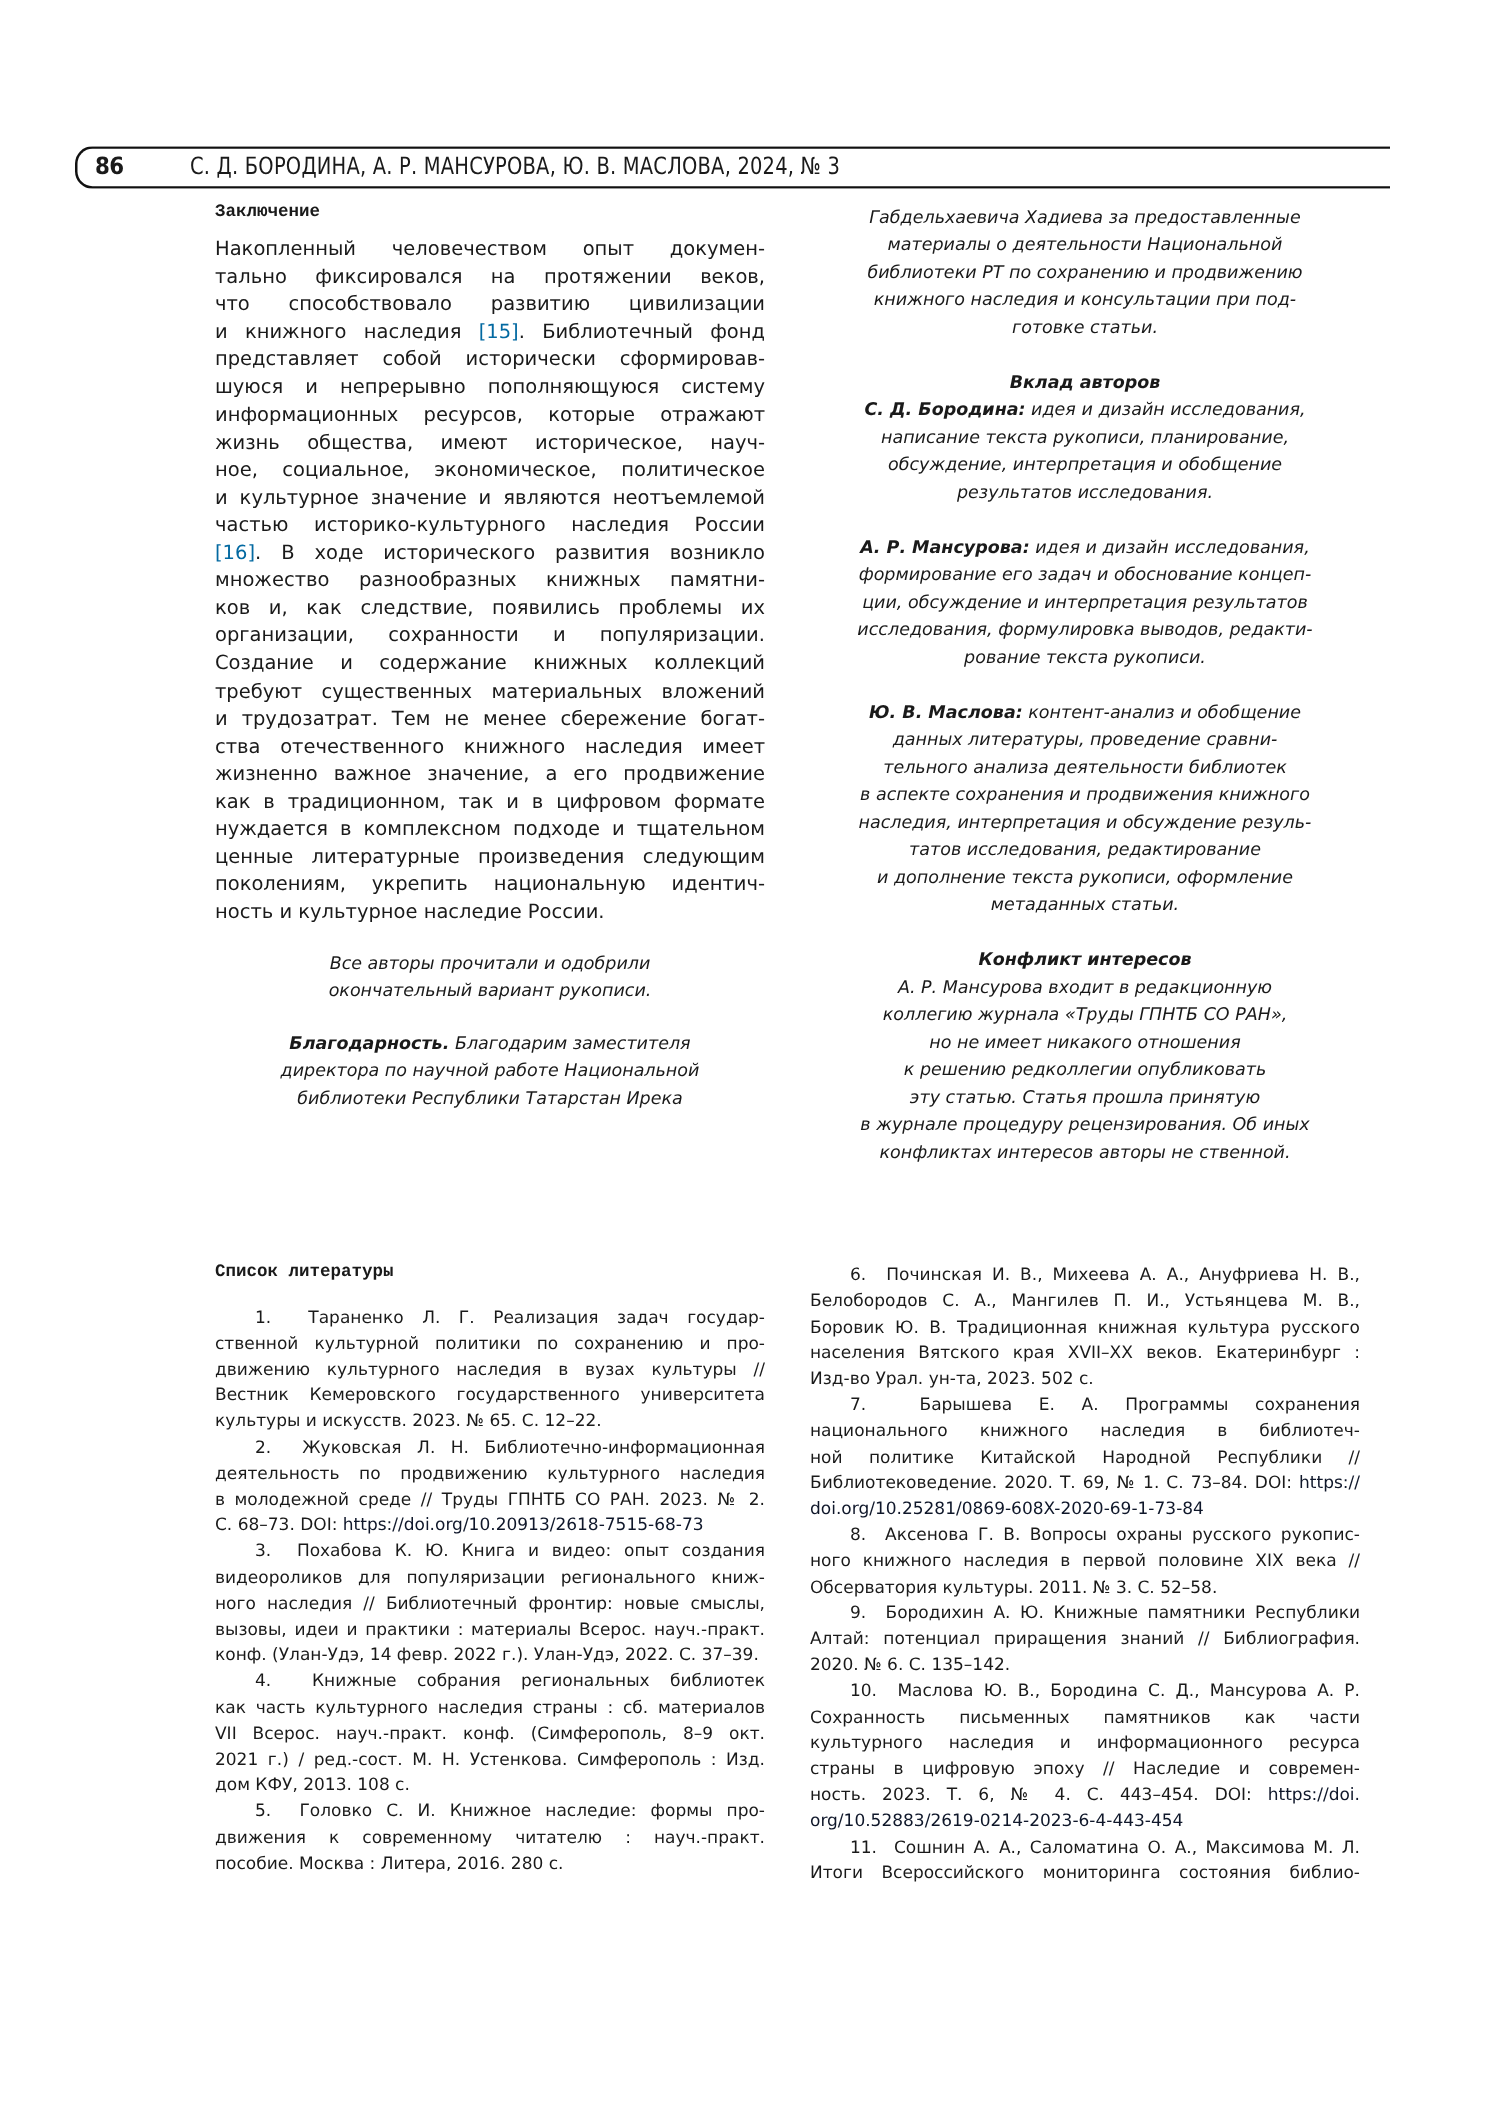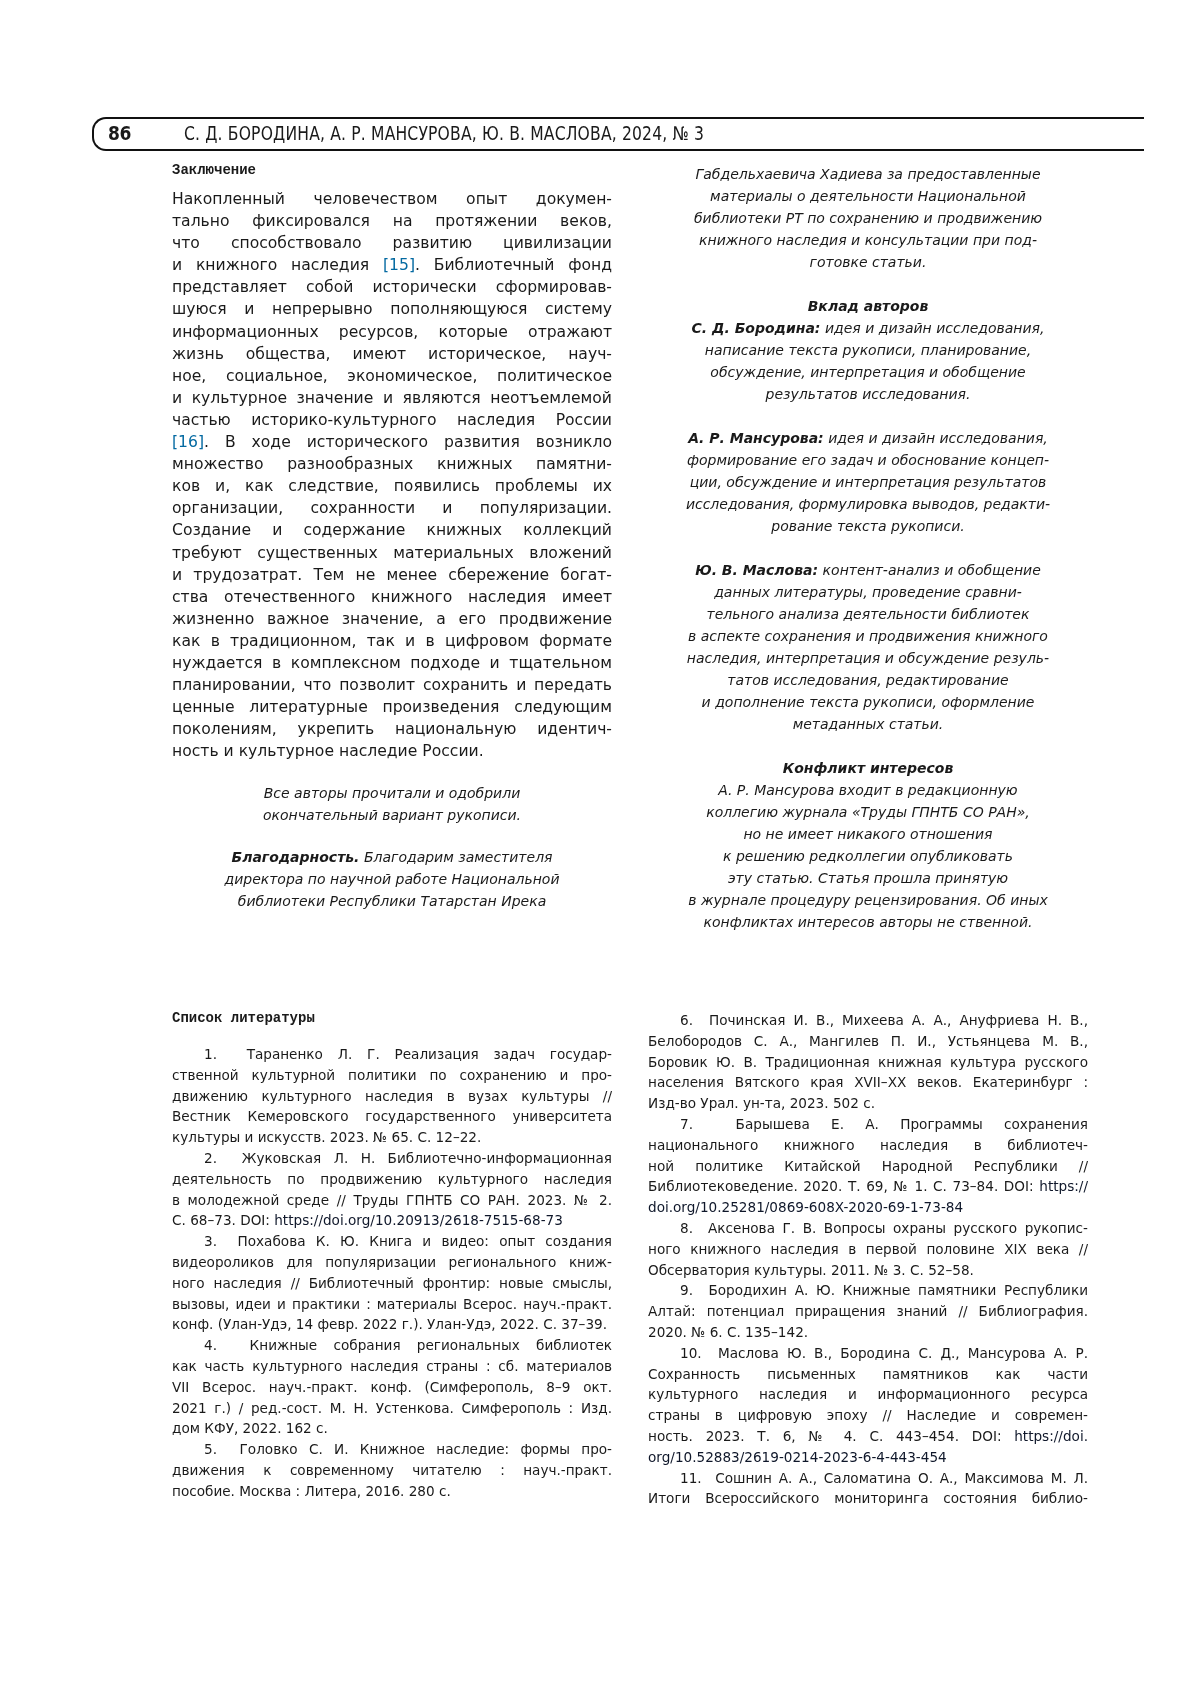--- a/index.html
+++ b/index.html
@@ -1,17 +1,17 @@
 <!DOCTYPE html>
 <html><head>
 <meta charset="utf-8">
 <style>
   html, body { margin: 0; padding: 0; background: #ffffff; }
   body { width: 1200px; height: 1697px; position: relative; overflow: hidden; color: #1a1a1a; font-family: "DejaVu Sans", sans-serif; }
-  .header { position: absolute; left: 92px; top: 117px; width: 1050px; height: 36px; }
+  .header { position: absolute; left: 60px; top: 117px; width: 1050px; height: 36px; }
   .header .frame { position: absolute; left: 0; top: 0; width: 1050px; height: 30px; border-top: 2px solid #111; border-bottom: 2px solid #111; border-left: 2px solid #111; border-radius: 14px 0 0 14px; }
   .header .pagenum { position: absolute; left: 16px; top: 5px; font-family: "DejaVu Sans Condensed", "DejaVu Sans", sans-serif; font-weight: bold; font-size: 19px; letter-spacing: -0.5px; }
   .header .running { position: absolute; left: 92px; top: 5px; font-family: "DejaVu Sans", sans-serif; font-size: 19px; letter-spacing: 0.2px; transform: scaleX(0.82); transform-origin: left top; white-space: nowrap; }
   .col { position: absolute; width: 440px; }
   .left { left: 172px; }
   .right { left: 648px; width: 440px; }
   h2 { font-family: Liberation Mono, monospace; font-weight: bold; font-size: 14px; margin: 0; }
   .body-text { font-family: "DejaVu Sans", sans-serif; font-size: 15.6px; line-height: 22.1px; text-align: justify; margin: 0; }
   .body-text .line { display: block; text-align: justify; text-align-last: justify; white-space: nowrap; }
   .body-text .line.last { text-align-last: left; }
@@ -52,21 +52,20 @@
     <span class="line">множество разнообразных книжных памятни-</span>
     <span class="line">ков и, как следствие, появились проблемы их</span>
     <span class="line">организации, сохранности и популяризации.</span>
     <span class="line">Создание и содержание книжных коллекций</span>
     <span class="line">требуют существенных материальных вложений</span>
     <span class="line">и трудозатрат. Тем не менее сбережение богат-</span>
     <span class="line">ства отечественного книжного наследия имеет</span>
     <span class="line">жизненно важное значение, а его продвижение</span>
     <span class="line">как в традиционном, так и в цифровом формате</span>
     <span class="line">нуждается в комплексном подходе и тщательном</span>
-    <span class="line">планировании, что позволит сохранить и передать</span>
     <span class="line">ценные литературные произведения следующим</span>
     <span class="line">поколениям, укрепить национальную идентич-</span>
     <span class="line last">ность и культурное наследие России.</span>
   </div>
 
   <div class="ital" style="margin-top:20px;">
     <span class="line">Все авторы прочитали и одобрили</span>
     <span class="line">окончательный вариант рукописи.</span>
   </div>
 
@@ -146,21 +145,21 @@
       <span class="line">видеороликов для популяризации регионального книж-</span>
       <span class="line">ного наследия // Библиотечный фронтир: новые смыслы,</span>
       <span class="line">вызовы, идеи и практики : материалы Всерос. науч.-практ.</span>
       <span class="line last">конф. (Улан-Удэ, 14 февр. 2022 г.). Улан-Удэ, 2022. С. 37–39.</span>
     </div>
     <div>
       <span class="line first"><span>4.</span>&nbsp;&nbsp;<span>Книжные собрания региональных библиотек</span></span>
       <span class="line">как часть культурного наследия страны : сб. материалов</span>
       <span class="line">VII Всерос. науч.-практ. конф. (Симферополь, 8–9 окт.</span>
       <span class="line">2021 г.) / ред.-сост. М. Н. Устенкова. Симферополь : Изд.</span>
-      <span class="line last">дом КФУ, 2022. 162 с.</span>
+      <span class="line last">дом КФУ, 2013. 108 с.</span>
     </div>
     <div>
       <span class="line first"><span>5.</span>&nbsp;&nbsp;<span>Головко С. И. Книжное наследие: формы про-</span></span>
       <span class="line">движения к современному читателю : науч.-практ.</span>
       <span class="line last">пособие. Москва : Литера, 2016. 280 с.</span>
     </div>
   </div>
 </div>
 
 <div class="col right" style="top:1010px;">

